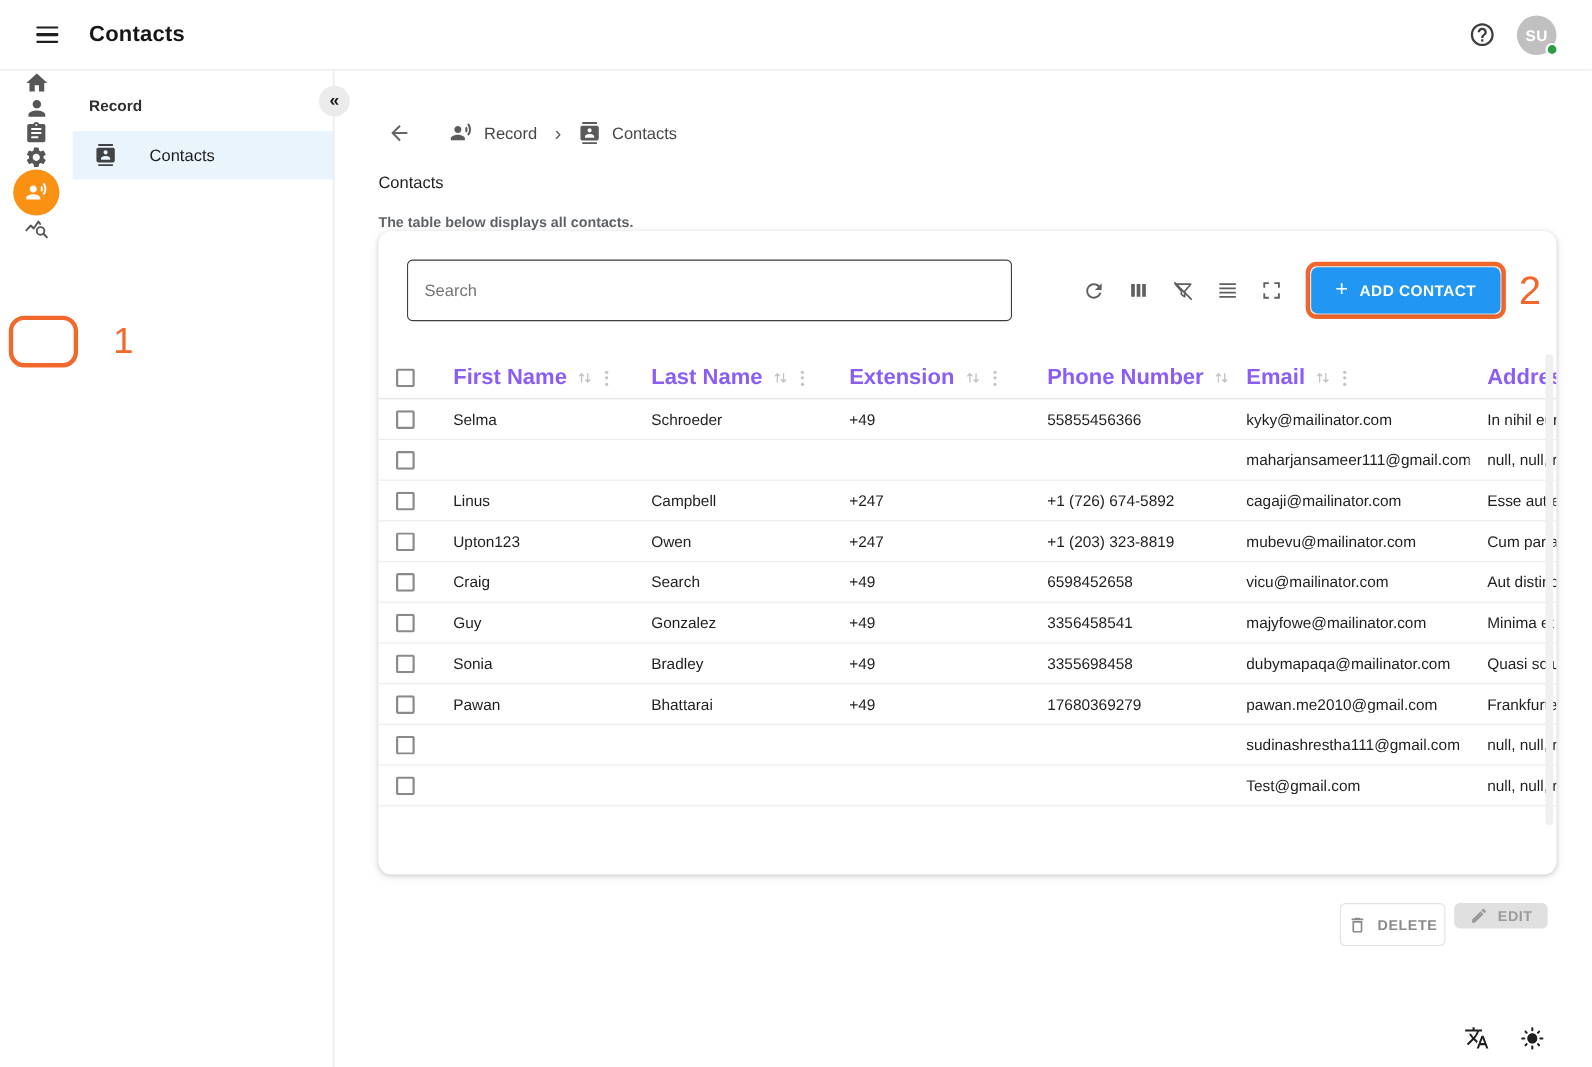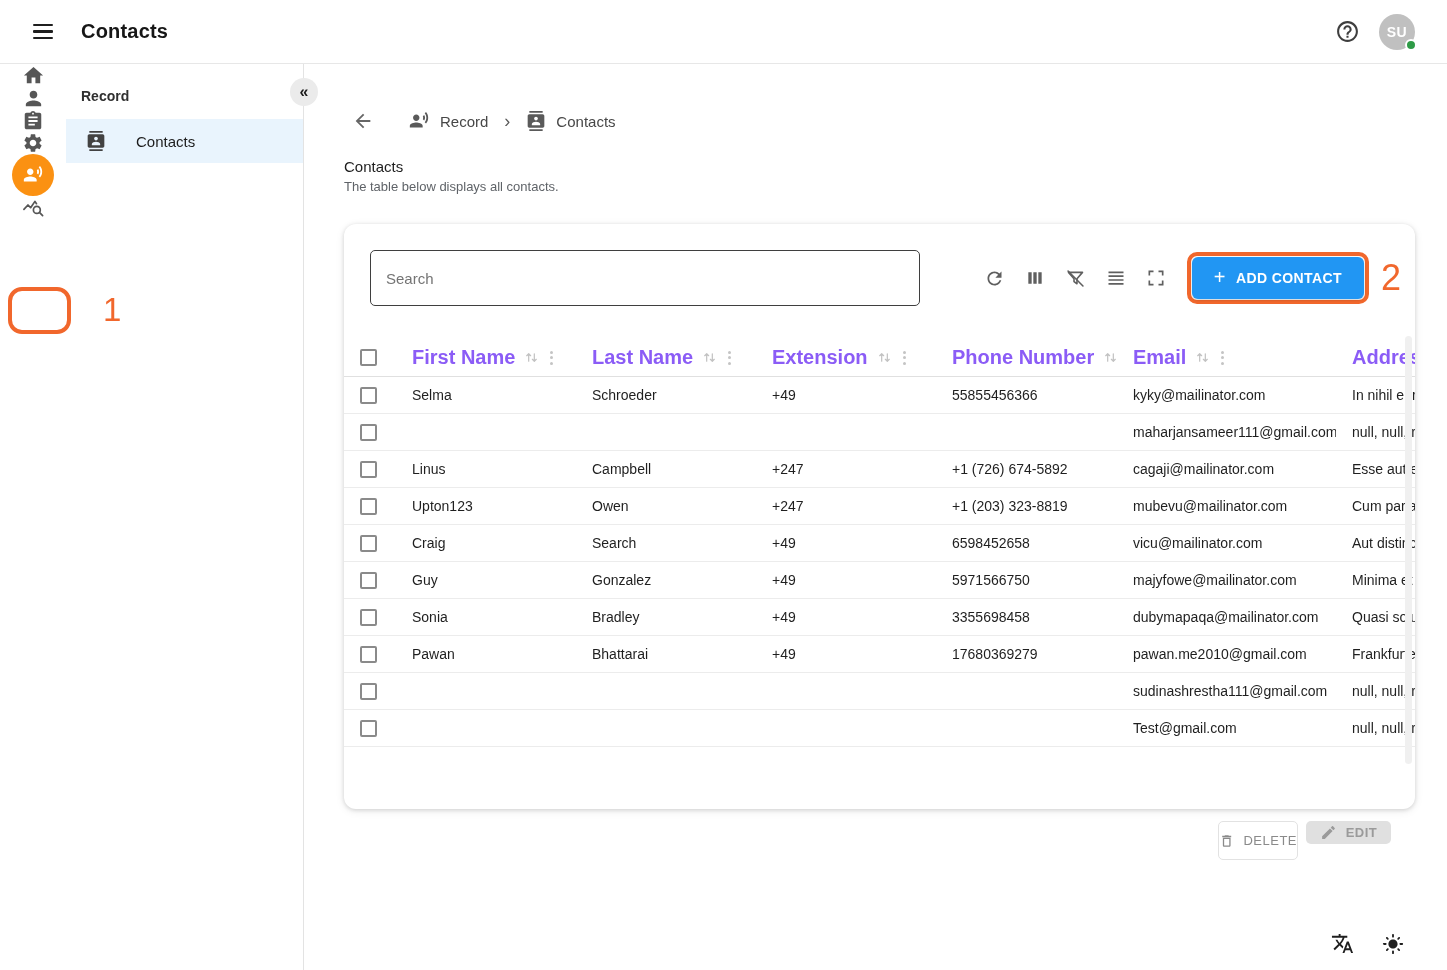--- a/index.html
+++ b/index.html
@@ -35,24 +35,24 @@
   .collapse-btn { position:absolute; left:290px; top:78px; width:28px; height:28px; border-radius:50%; background:#ebebeb; border:none; color:#1b1b1b; font-size:16px; font-weight:bold; line-height:28px; text-align:center; cursor:pointer; z-index:6; padding:0; }
 
   
   .breadcrumb { position:absolute; left:352px; top:110px; display:flex; align-items:center; }
   .bc-back { margin-right:34px; }
   .bc-seg { display:flex; align-items:center; gap:10px; cursor:pointer; }
   .bc-text { font-size:15px; color:#474747; }
   .bc-sep { margin:0 16px; color:#5a5a5a; font-size:18px; line-height:1; }
   .heading { position:absolute; left:344px; top:158px; }
   .page-title { font-size:15px; color:#1e1e1e; font-weight:400; }
-  .page-subtitle { margin-top:4px; font-size:13px; color:#5f6368; }
-
-  
-  .card { position:absolute; left:344px; top:224px; width:1071px; height:585px; background:#fff; border-radius:12px; box-shadow:0 1px 4px rgba(0,0,0,.14), 0 2px 10px rgba(0,0,0,.08); overflow:hidden; }
+  .page-subtitle { margin-top:19px; font-size:13px; color:#5f6368;font-weight:bold; }
+
+  
+  .card { position:absolute; left:344px; top:210px; width:1071px; height:585px; background:#fff; border-radius:12px; box-shadow:0 1px 4px rgba(0,0,0,.14), 0 2px 10px rgba(0,0,0,.08); overflow:hidden; }
   .card-toolbar { height:56px; margin:26px 14px 0 26px; display:flex; align-items:center; }
   .search-input { width:550px; height:56px; border:1px solid #3f3f3f; border-radius:5px; padding:0 15px; font-size:15px; color:#1f1f1f; outline:none; font-family:"Liberation Sans", sans-serif; }
   .search-input::placeholder { color:#747474; }
   .toolbar-right { margin-left:auto; display:flex; align-items:center; }
   .tb-icons { display:flex; align-items:center; gap:20px; margin-right:21px; }
   .annotation-box { border:4px solid #f1672c; border-radius:10px; padding:1px; }
   .add-contact-btn { height:42px; padding:0 22px; background:#2196f3; color:#fff; border:none; border-radius:6px; font-size:14px; font-weight:bold; letter-spacing:.4px; display:flex; align-items:center; gap:10px; cursor:pointer; font-family:"Liberation Sans", sans-serif; box-shadow:0 1px 3px rgba(0,0,0,.2); }
   .add-contact-btn .plus { font-size:20px; font-weight:400; line-height:1; margin-top:-2px; }
   .step-num { color:#f1672c; font-size:36px; line-height:1; margin-left:12px; font-weight:400; }
 
@@ -73,21 +73,21 @@
   
   .tfoot { height:55px; display:flex; align-items:center; justify-content:flex-end; padding-right:24px; }
   .rpp-label { font-size:14px; color:#666; }
   .rpp-value { margin-left:16px; display:flex; align-items:center; gap:7px; font-size:14px; color:#2c2c2c; cursor:pointer; }
   .caret { width:0; height:0; border-left:4.5px solid transparent; border-right:4.5px solid transparent; border-top:5px solid #555; }
   .range-label { margin-left:24px; font-size:14px; color:#2c2c2c; }
   .pg-btn { margin-left:22px; }
 
   
   .actions { position:absolute; left:1218px; top:821px; display:flex; gap:8px; }
-  .delete-btn { width:80px; height:39px; background:#fff; border:1px solid #e2e2e2; border-radius:5px; color:#8a8a8a; font-size:13px; font-weight:normal; letter-spacing:.5px; display:flex; align-items:center; justify-content:center; gap:9px; cursor:pointer; font-family:"Liberation Sans", sans-serif; }
+  .delete-btn { width:96px; height:39px; background:#fff; border:1px solid #e2e2e2; border-radius:5px; color:#8a8a8a; font-size:13px; font-weight:bold; letter-spacing:.5px; display:flex; align-items:center; justify-content:center; gap:9px; cursor:pointer; font-family:"Liberation Sans", sans-serif; }
   .edit-btn { width:85px; height:23px; background:#e0e0e0; border:none; border-radius:5px; color:#9a9a9a; font-size:13px; font-weight:bold; letter-spacing:.5px; display:flex; align-items:center; justify-content:center; gap:9px; cursor:pointer; font-family:"Liberation Sans", sans-serif; }
 
   .corner-icons { position:absolute; right:43px; top:932px; display:flex; align-items:center; gap:28px; }
 
   
   .ann-1-box { position:absolute; left:8px; top:287px; width:63px; height:47px; border:4px solid #f1672c; border-radius:14px; z-index:4; pointer-events:none; }
   .ann-1-num { position:absolute; left:103px; top:291px; font-size:33px; color:#f1672c; z-index:4; }
 </style>
 </head>
 <body>
@@ -352,21 +352,21 @@
           <div class="td">vicu@mailinator.com</div>
           <div class="td">Aut distinc</div>
         </div>
         <div class="tr grid-row">
           <div class="td cell-checkbox">
             <span class="checkbox"></span>
           </div>
           <div class="td">Guy</div>
           <div class="td">Gonzalez</div>
           <div class="td">+49</div>
-          <div class="td">5971566750</div>
+          <div class="td">3356458541</div>
           <div class="td">majyfowe@mailinator.com</div>
           <div class="td">Minima et</div>
         </div>
         <div class="tr grid-row">
           <div class="td cell-checkbox">
             <span class="checkbox"></span>
           </div>
           <div class="td">Sonia</div>
           <div class="td">Bradley</div>
           <div class="td">+49</div>

